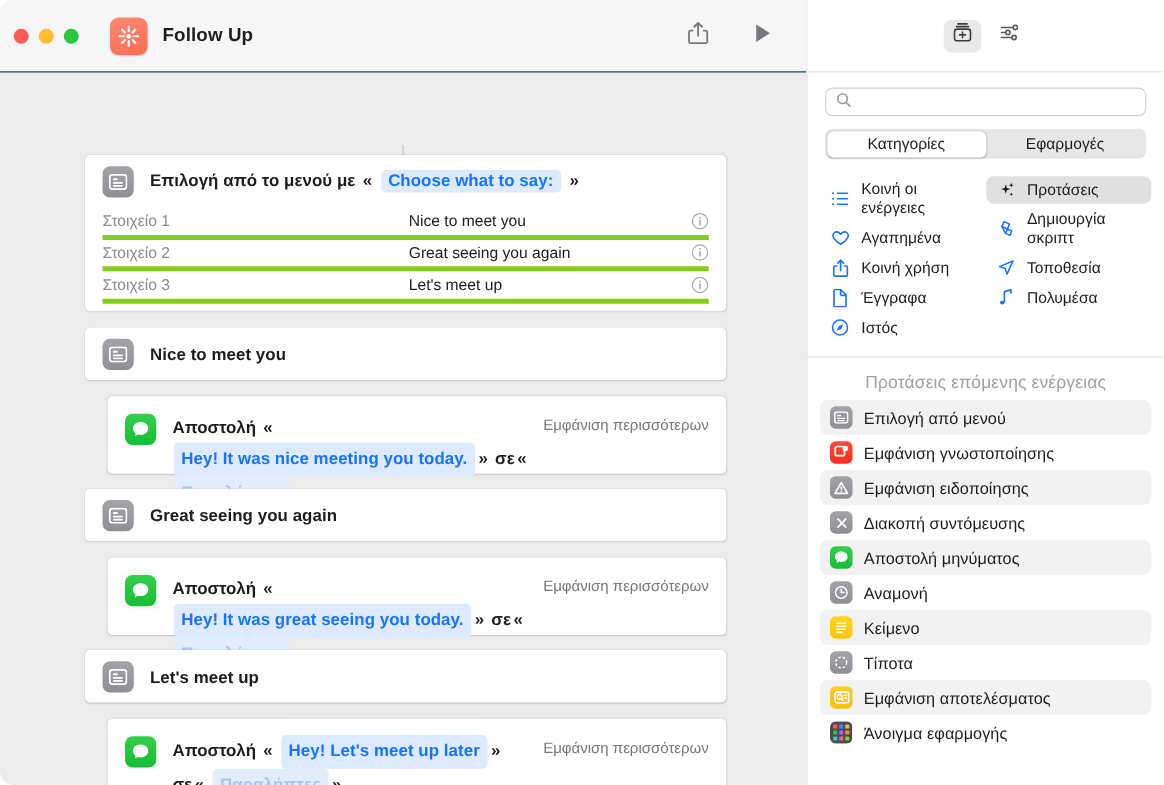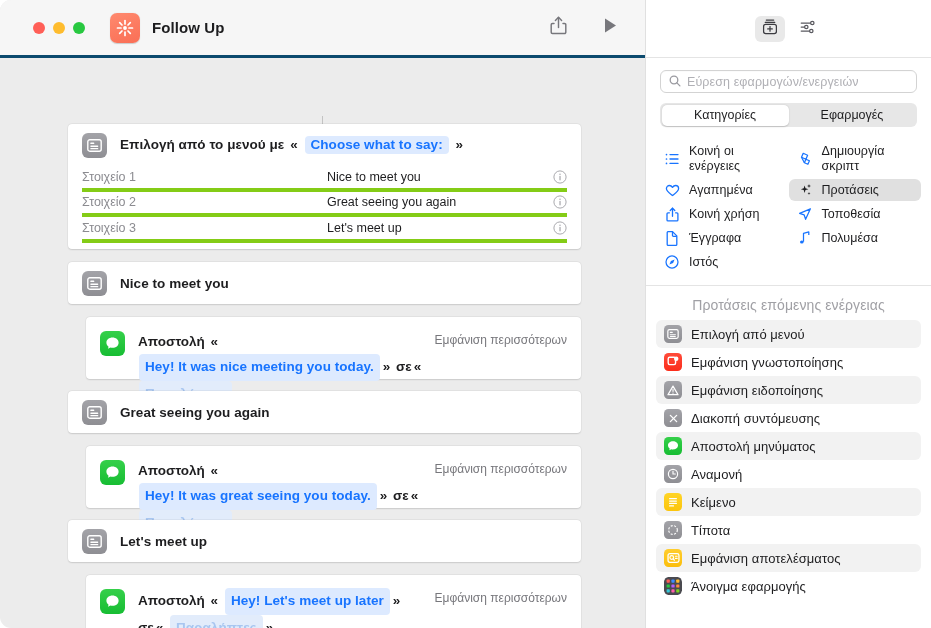--- a/index.html
+++ b/index.html
@@ -24,24 +24,24 @@
     position: relative;
     width: 645px; height: 628px;
     background: #ececec;
     display: flex;
     flex-direction: column;
   }
   #titlebar {
     height: 58px;
     flex: 0 0 58px;
     background: #f6f6f6;
-    border-bottom: 3px solid #0c4a6e;
+    border-bottom: 1px solid #0c4a6e;
     display: flex;
     align-items: center;
-    padding: 0 16px 0 33px;
+    padding: 0 16px 0 11px;
     position: relative;
   }
   .traffic { display: flex; gap: 8px; align-items: center; }
   .tl { width: 12px; height: 12px; border-radius: 50%; display: block; }
   .tl.red { background: #ff5f57; }
   .tl.yellow { background: #febc2e; }
   .tl.green { background: #28c840; }
 
   #app-icon {
     width: 30px; height: 30px;
@@ -522,21 +522,20 @@
     </div>
 
     <div id="search-wrap">
       <div id="search-field">
         <span>
           <svg width="12" height="12" viewBox="0 0 12 12" fill="none" stroke="#9a9aa0" stroke-width="1.3" stroke-linecap="round">
             <circle cx="5" cy="5" r="3.8"></circle>
               <line x1="7.9" y1="7.9" x2="10.9" y2="10.9"></line>
           </svg>
         </span>
-        <span id="search-ph">Εύρεση εφαρμογών/ενεργειών</span>
       </div>
     </div>
 
     <div id="segmented">
       <div class="seg on">Κατηγορίες</div>
       <div class="seg">Εφαρμογές</div>
     </div>
 
     <div id="cats">
       <div class="cat-col">
@@ -591,40 +590,40 @@
               <circle cx="7" cy="7" r="6"></circle>
               <path d="M9.6 4.4 5.9 5.9 4.4 9.6 8.1 8.1z" fill="#1874ff" stroke="none"></path>
             </svg>
           </span>
           <span class="cat-lbl">Ιστός</span>
         </div>
       </div>
 
       <div class="cat-col">
 
+        <div class="cat sel">
+          <span class="cat-ico">
+            <svg width="14" height="14" viewBox="0 0 14 14">
+              <path d="M6.6 2.4 7.5 5.3 10.4 6.2 7.5 7.1 6.6 10 5.7 7.1 2.8 6.2 5.7 5.3z" fill="#1d1d1f"></path>
+              <path d="M11 1.1 11.5 2.6 13 3.1 11.5 3.6 11 5.1 10.5 3.6 9 3.1 10.5 2.6z" fill="#1d1d1f"></path>
+              <path d="M11 8.9 11.4 10 12.5 10.4 11.4 10.8 11 11.9 10.6 10.8 9.5 10.4 10.6 10z" fill="#1d1d1f"></path>
+            </svg>
+          </span>
+          <span class="cat-lbl">Προτάσεις</span>
+        </div>
+
         <div class="cat">
           <span class="cat-ico">
             <svg width="14" height="14" viewBox="0 0 14 14" fill="none" stroke="#1874ff" stroke-width="1.25" stroke-linejoin="round">
               <path d="M5.2 1.3 9.6 3.3 7.9 7.2 3.5 5.2z"></path>
               <path d="M7.9 7.2 11.4 8.8 9.9 12.3 6.4 10.7z"></path>
               <path d="M3.5 5.2 6.4 10.7"></path>
             </svg>
           </span>
           <span class="cat-lbl">Δημιουργία σκριπτ</span>
-        </div>
-
-        <div class="cat sel">
-          <span class="cat-ico">
-            <svg width="14" height="14" viewBox="0 0 14 14">
-              <path d="M6.6 2.4 7.5 5.3 10.4 6.2 7.5 7.1 6.6 10 5.7 7.1 2.8 6.2 5.7 5.3z" fill="#1d1d1f"></path>
-              <path d="M11 1.1 11.5 2.6 13 3.1 11.5 3.6 11 5.1 10.5 3.6 9 3.1 10.5 2.6z" fill="#1d1d1f"></path>
-              <path d="M11 8.9 11.4 10 12.5 10.4 11.4 10.8 11 11.9 10.6 10.8 9.5 10.4 10.6 10z" fill="#1d1d1f"></path>
-            </svg>
-          </span>
-          <span class="cat-lbl">Προτάσεις</span>
         </div>
 
         <div class="cat">
           <span class="cat-ico">
             <svg width="14" height="14" viewBox="0 0 14 14" fill="none" stroke="#1874ff" stroke-width="1.25" stroke-linejoin="round">
               <path d="M12.4 1.8 1.6 6.3 6.1 7.8 7.6 12.3z"></path>
             </svg>
           </span>
           <span class="cat-lbl">Τοποθεσία</span>
         </div>

